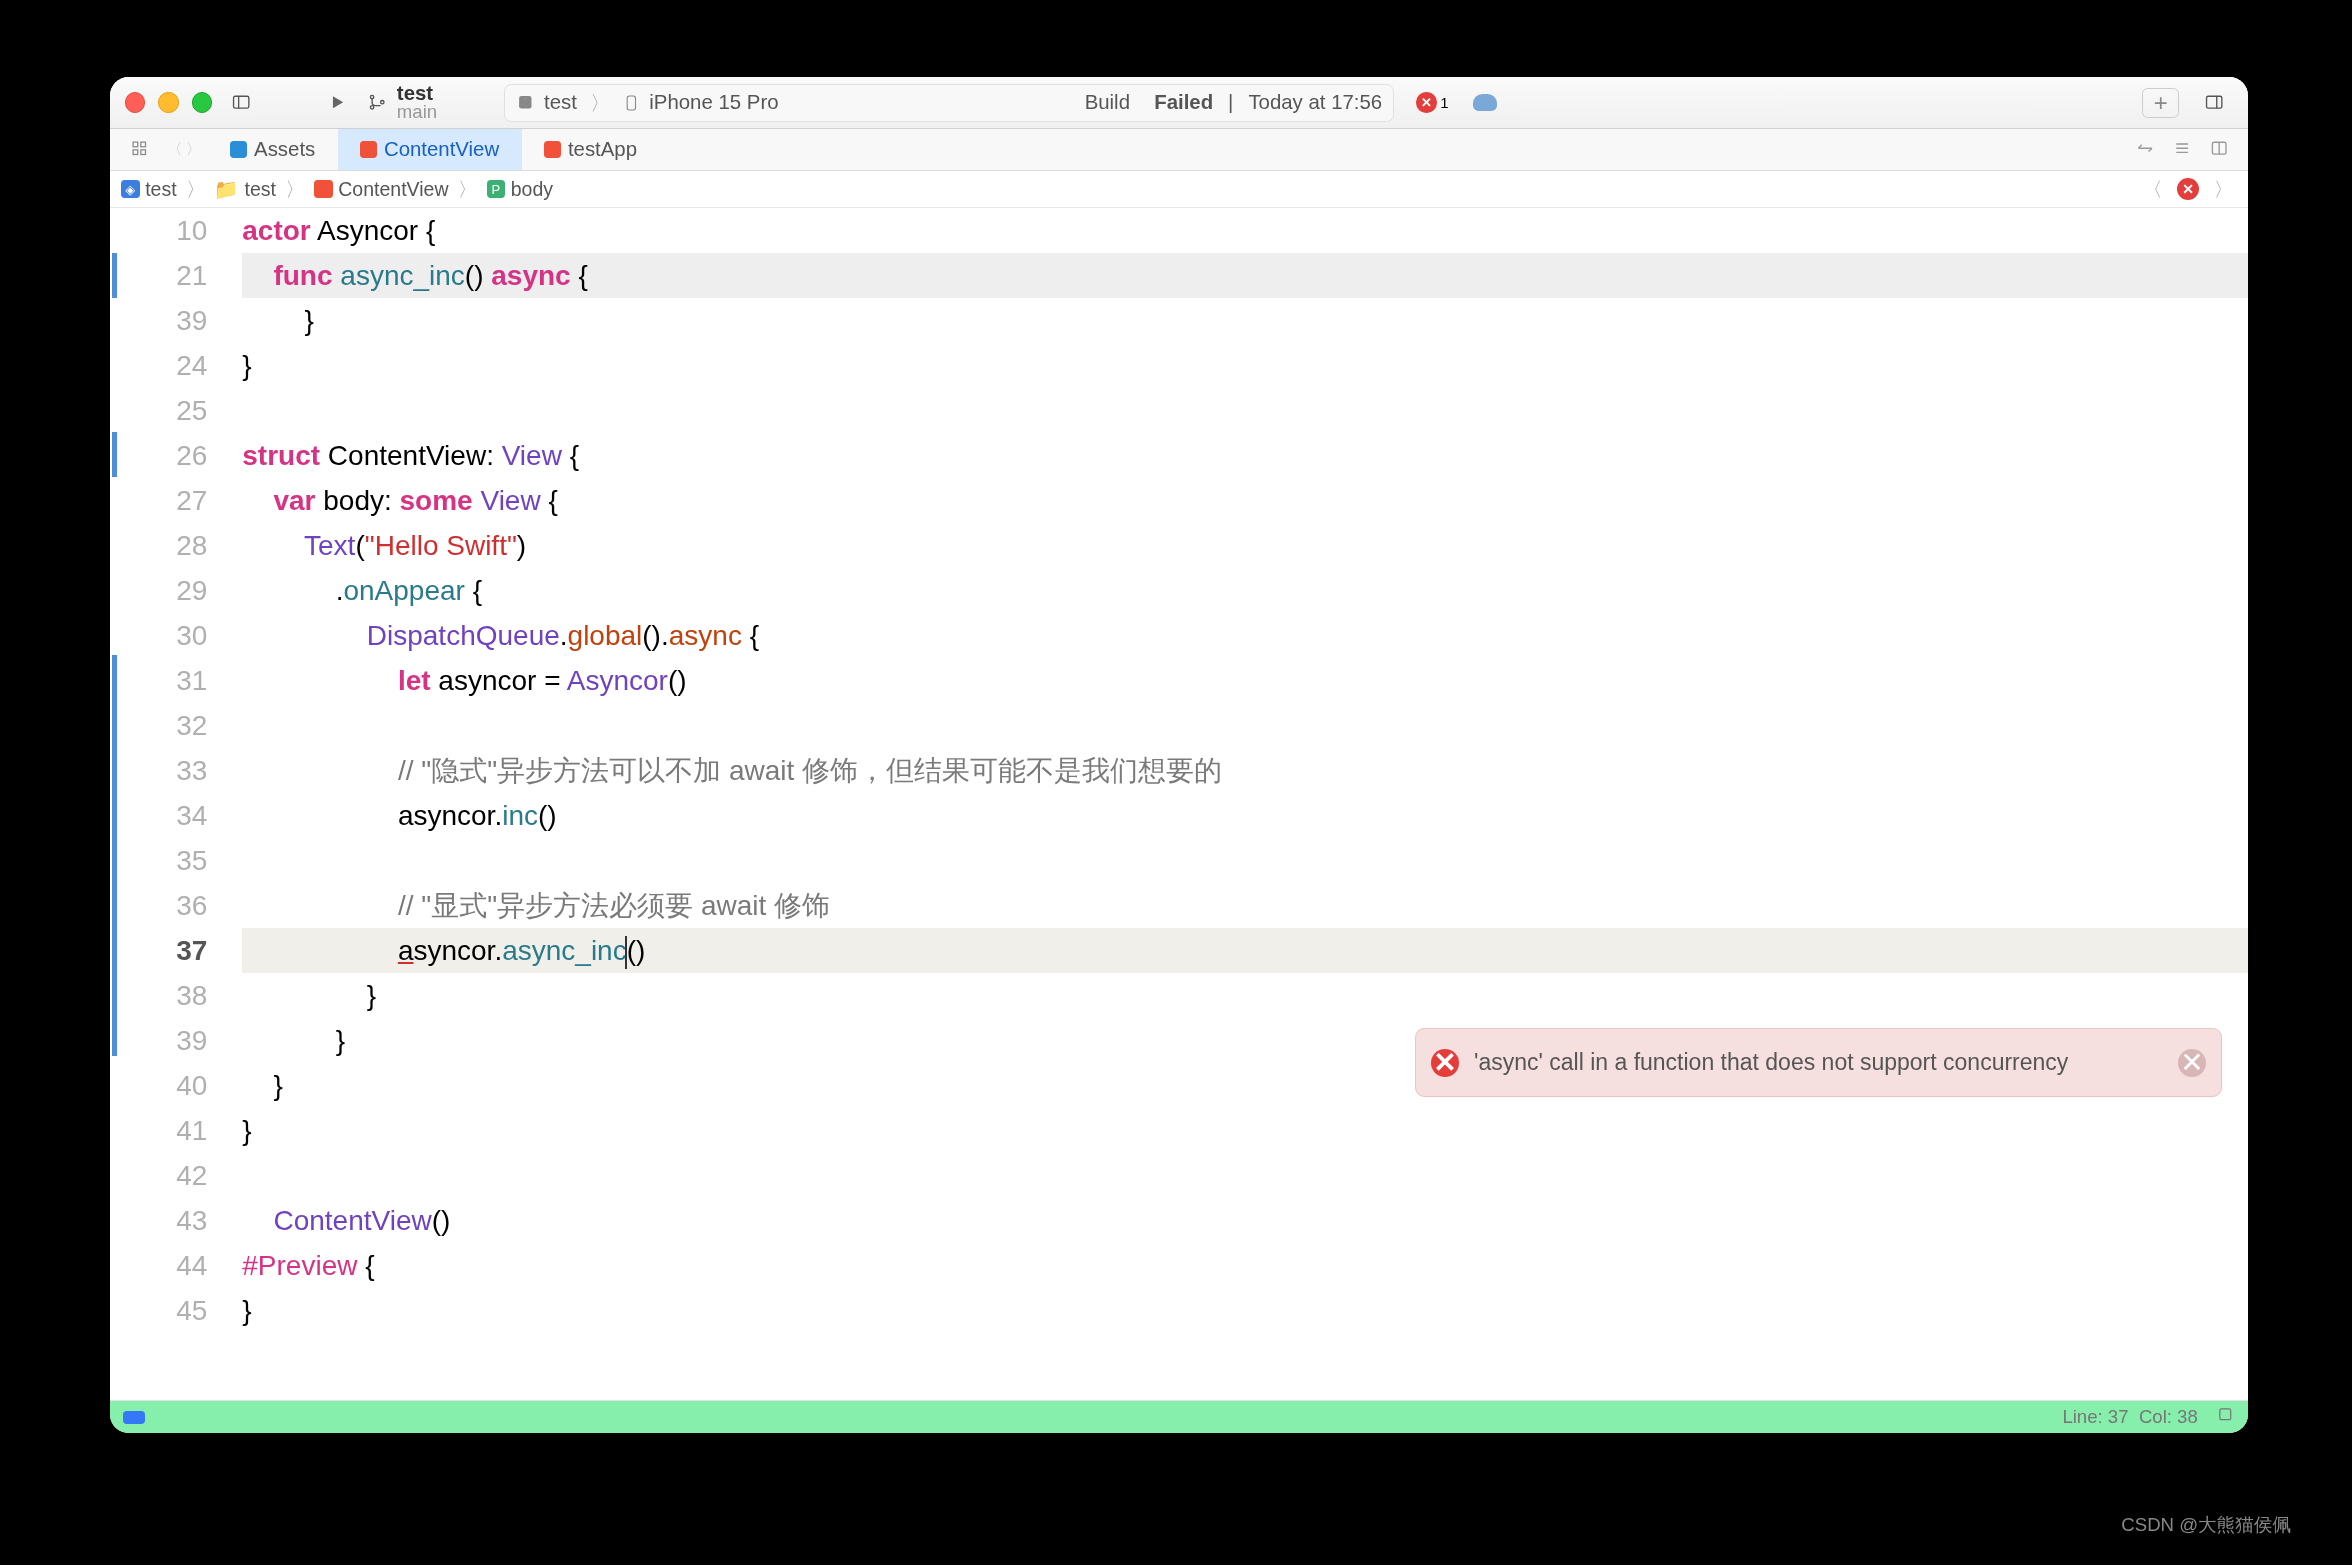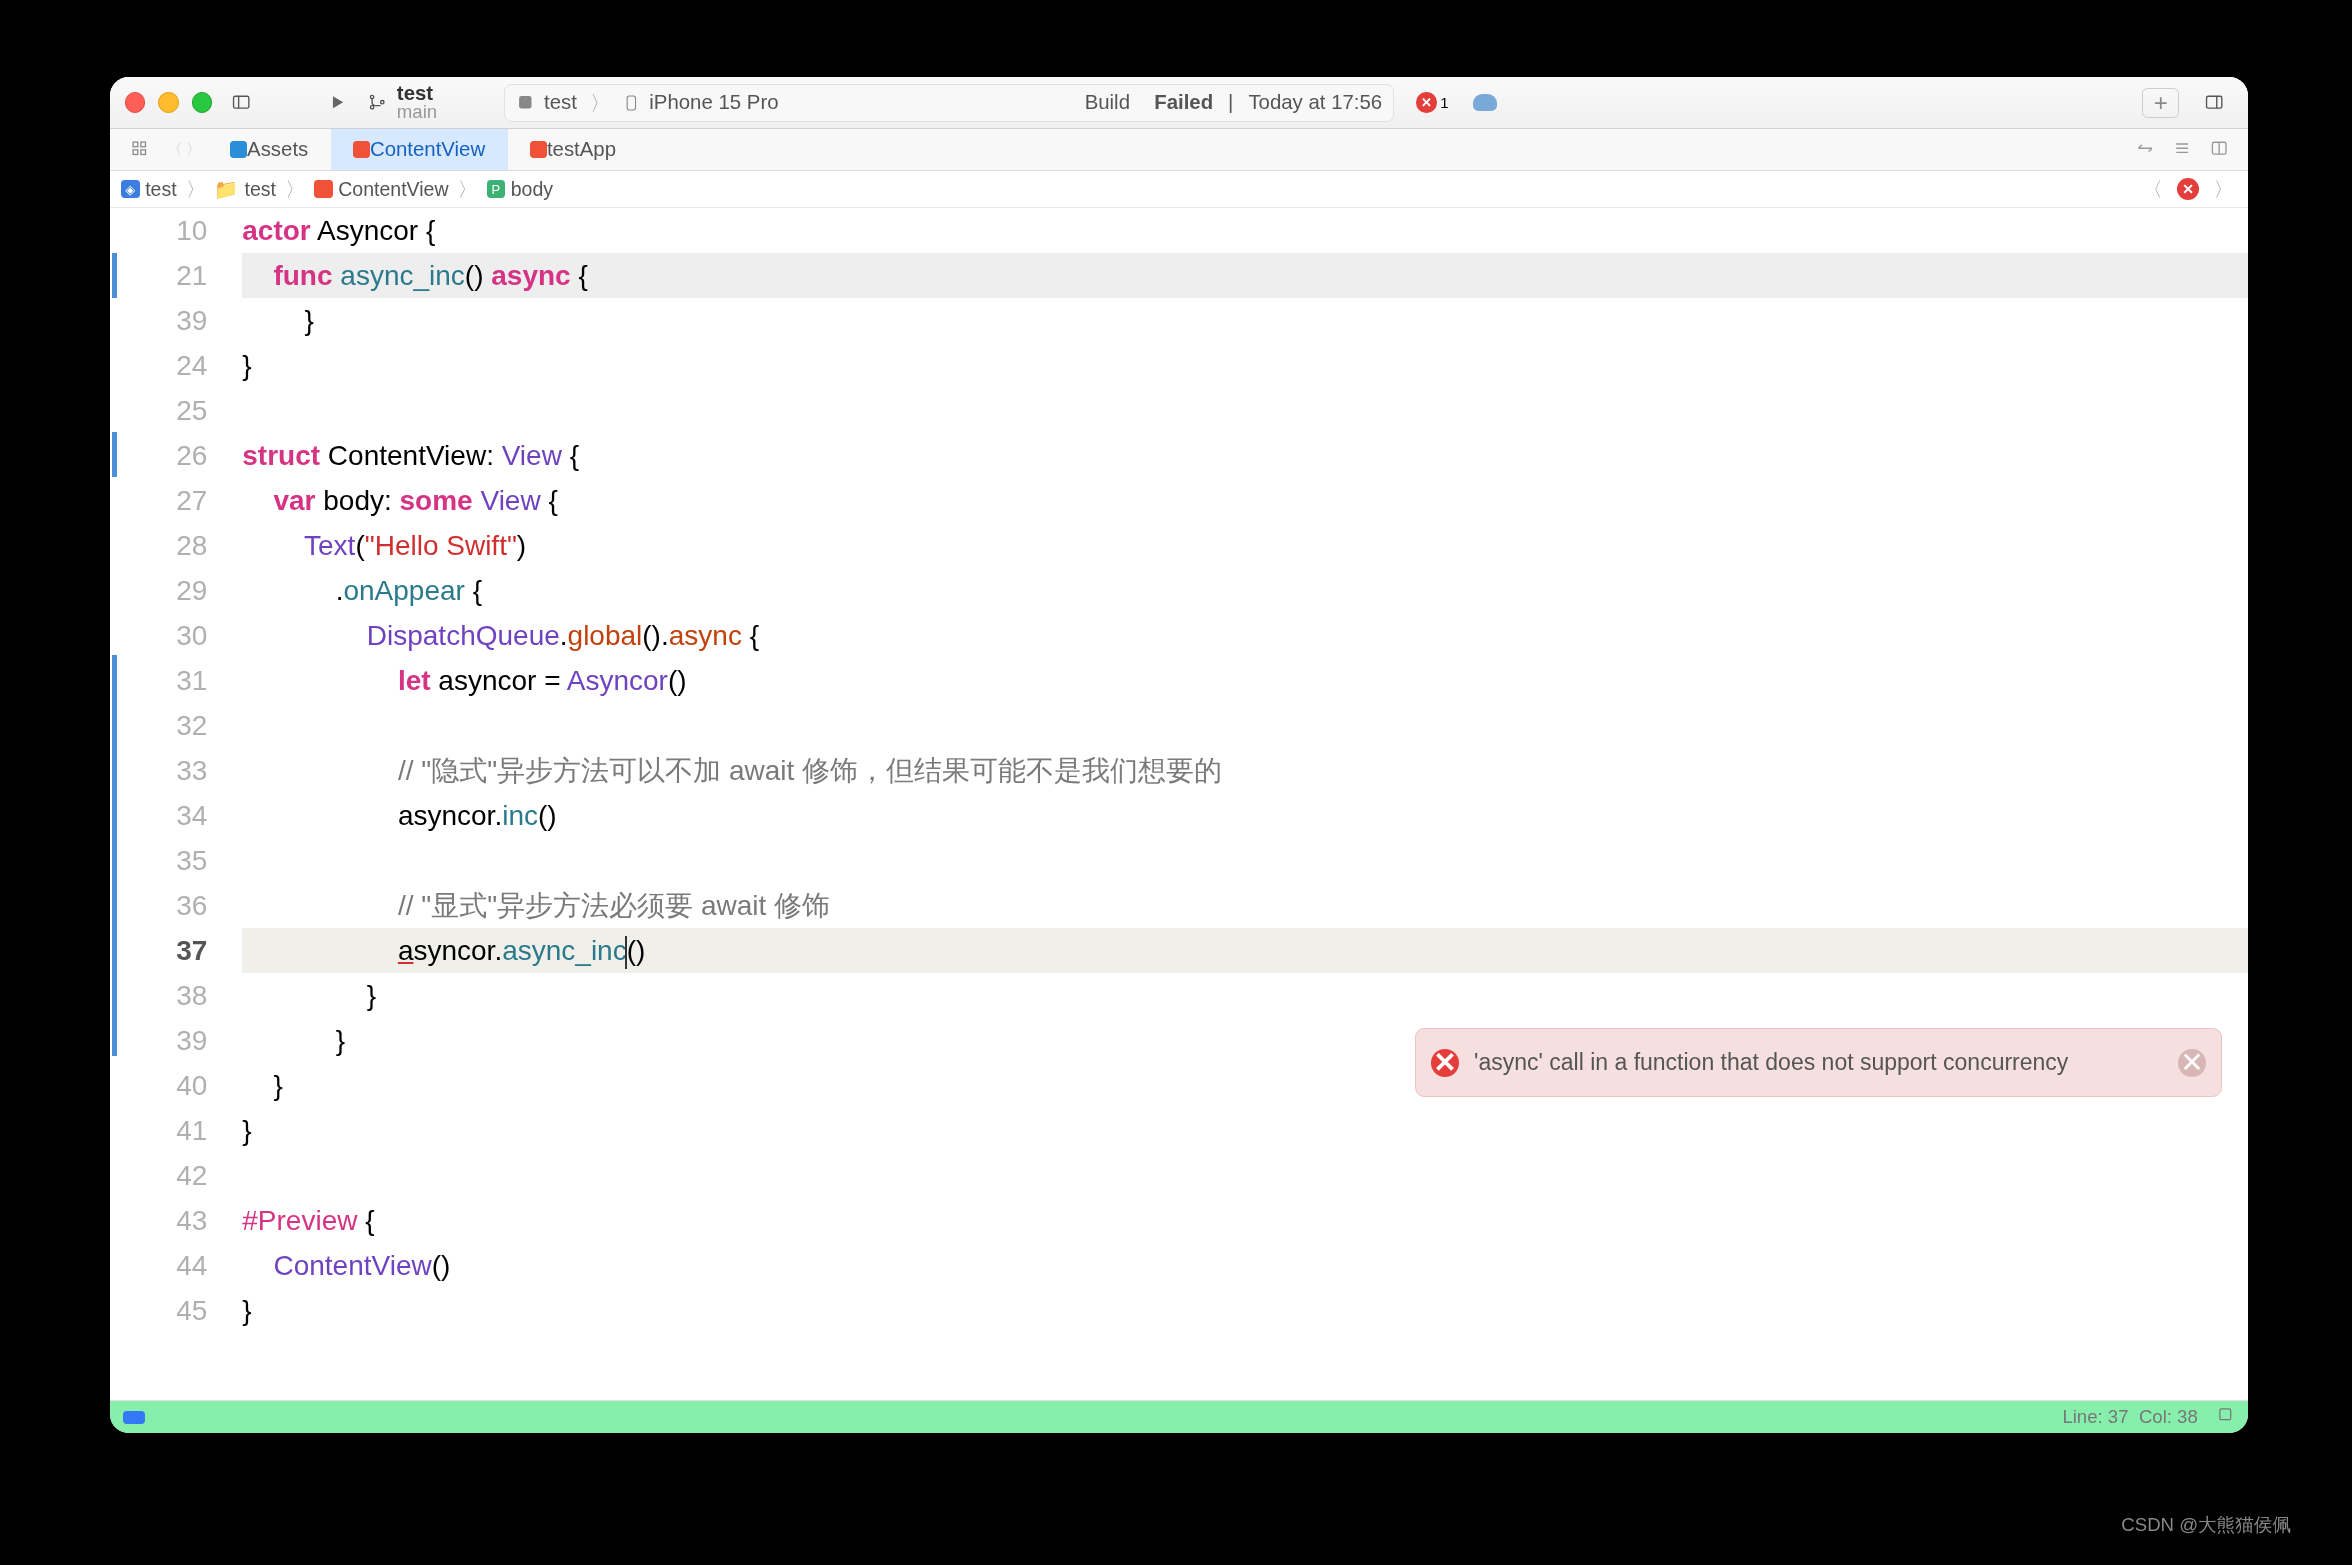--- a/index.html
+++ b/index.html
@@ -25,21 +25,21 @@
 .badge-err { display: inline-flex; align-items: center; gap: 3.7px; }
 .err-circle { width: 20.4px; height: 20.4px; border-radius: 50%; background: #e43e3c; color: #fff; display: flex; align-items: center; justify-content: center; font-size: 13px; font-weight: bold; }
 .cloud { width: 24px; height: 16.7px; background: #7aa9d8; border-radius: 9.3px 9.3px 5.6px 5.6px; position: relative; }
 .right-tb { margin-left: auto; display: flex; align-items: center; gap: 16.7px; }
 .plus-btn { width: 37px; height: 30px; border: 0.9px solid #ccc; border-radius: 5.6px; display: flex; align-items: center; justify-content: center; font-size: 24px; color: #888; }
 
 
 .tabbar { height: 42px; background: #f8f8f8; border-bottom: 0.9px solid #dcdcdc; display: flex; align-items: center; padding: 0 9.3px; }
 .tabbar .gridicon { padding: 0 11px; color: #888; }
 .tabbar .navarrows { display: flex; gap: 3.7px; color: #c8c8c8; padding: 0 7.4px; }
-.tabbar .tab { height: 100%; padding: 0 22px; display: flex; align-items: center; gap: 0; font-size: 20.4px; color: #555; border-right: 0.9px solid transparent; }
+.tabbar .tab { height: 100%; padding: 0 22px; display: flex; align-items: center; gap: 7px; font-size: 20.4px; color: #555; border-right: 0.9px solid transparent; }
 .tabbar .tab.active { background: #d6e9ff; color: #1761c2; }
 .tabbar .tab .swicon { width: 16.7px; height: 16.7px; border-radius: 3.7px; background: #f05138; position: relative; }
 .tabbar .tab .asseticon { width: 16.7px; height: 16.7px; border-radius: 3.7px; background: #2a8fd8; }
 .tabbar .right-icons { margin-left: auto; display: flex; gap: 16.7px; color: #999; padding-right: 9.3px; }
 
 
 .breadcrumb { height: 37px; border-bottom: 0.9px solid #e8e8e8; display: flex; align-items: center; padding: 0 11px; font-size: 19.5px; color: #555; gap: 5.6px; }
 .breadcrumb .bc-icon { width: 18.6px; height: 18.6px; border-radius: 3.7px; display: inline-flex; align-items: center; justify-content: center; font-size: 13px; color: #fff; }
 .bc-app { background: #3c7de0; }
 .bc-folder { color: #3c7de0; }
@@ -265,22 +265,22 @@
       <div class="line">                    <span class="cm">// "隐式"异步方法可以不加 await 修饰，但结果可能不是我们想要的</span></div>
       <div class="line">                    <span>asyncor.</span><span class="fn">inc</span><span>()</span></div>
       <div class="line"></div>
       <div class="line">                    <span class="cm">// "显式"异步方法必须要 await 修饰</span></div>
       <div class="line cur">                    <span class="underline-red">a</span><span>syncor.</span><span class="fn cursor">async_inc</span><span>()</span></div>
       <div class="line">                }</div>
       <div class="line">            }</div>
       <div class="line">    }</div>
       <div class="line">}</div>
       <div class="line"></div>
+      <div class="line">    <span class="type">ContentView</span><span>()</span></div>
       <div class="line"><span class="pp">#Preview</span><span> {</span></div>
-      <div class="line">    <span class="type">ContentView</span><span>()</span></div>
       <div class="line">}</div>
 
       <div class="error-bubble">
         <div class="eicon">✕</div>
         <div class="etxt">'async' call in a function that does not support concurrency</div>
         <div class="close">✕</div>
       </div>
     </div>
   </div>
 

